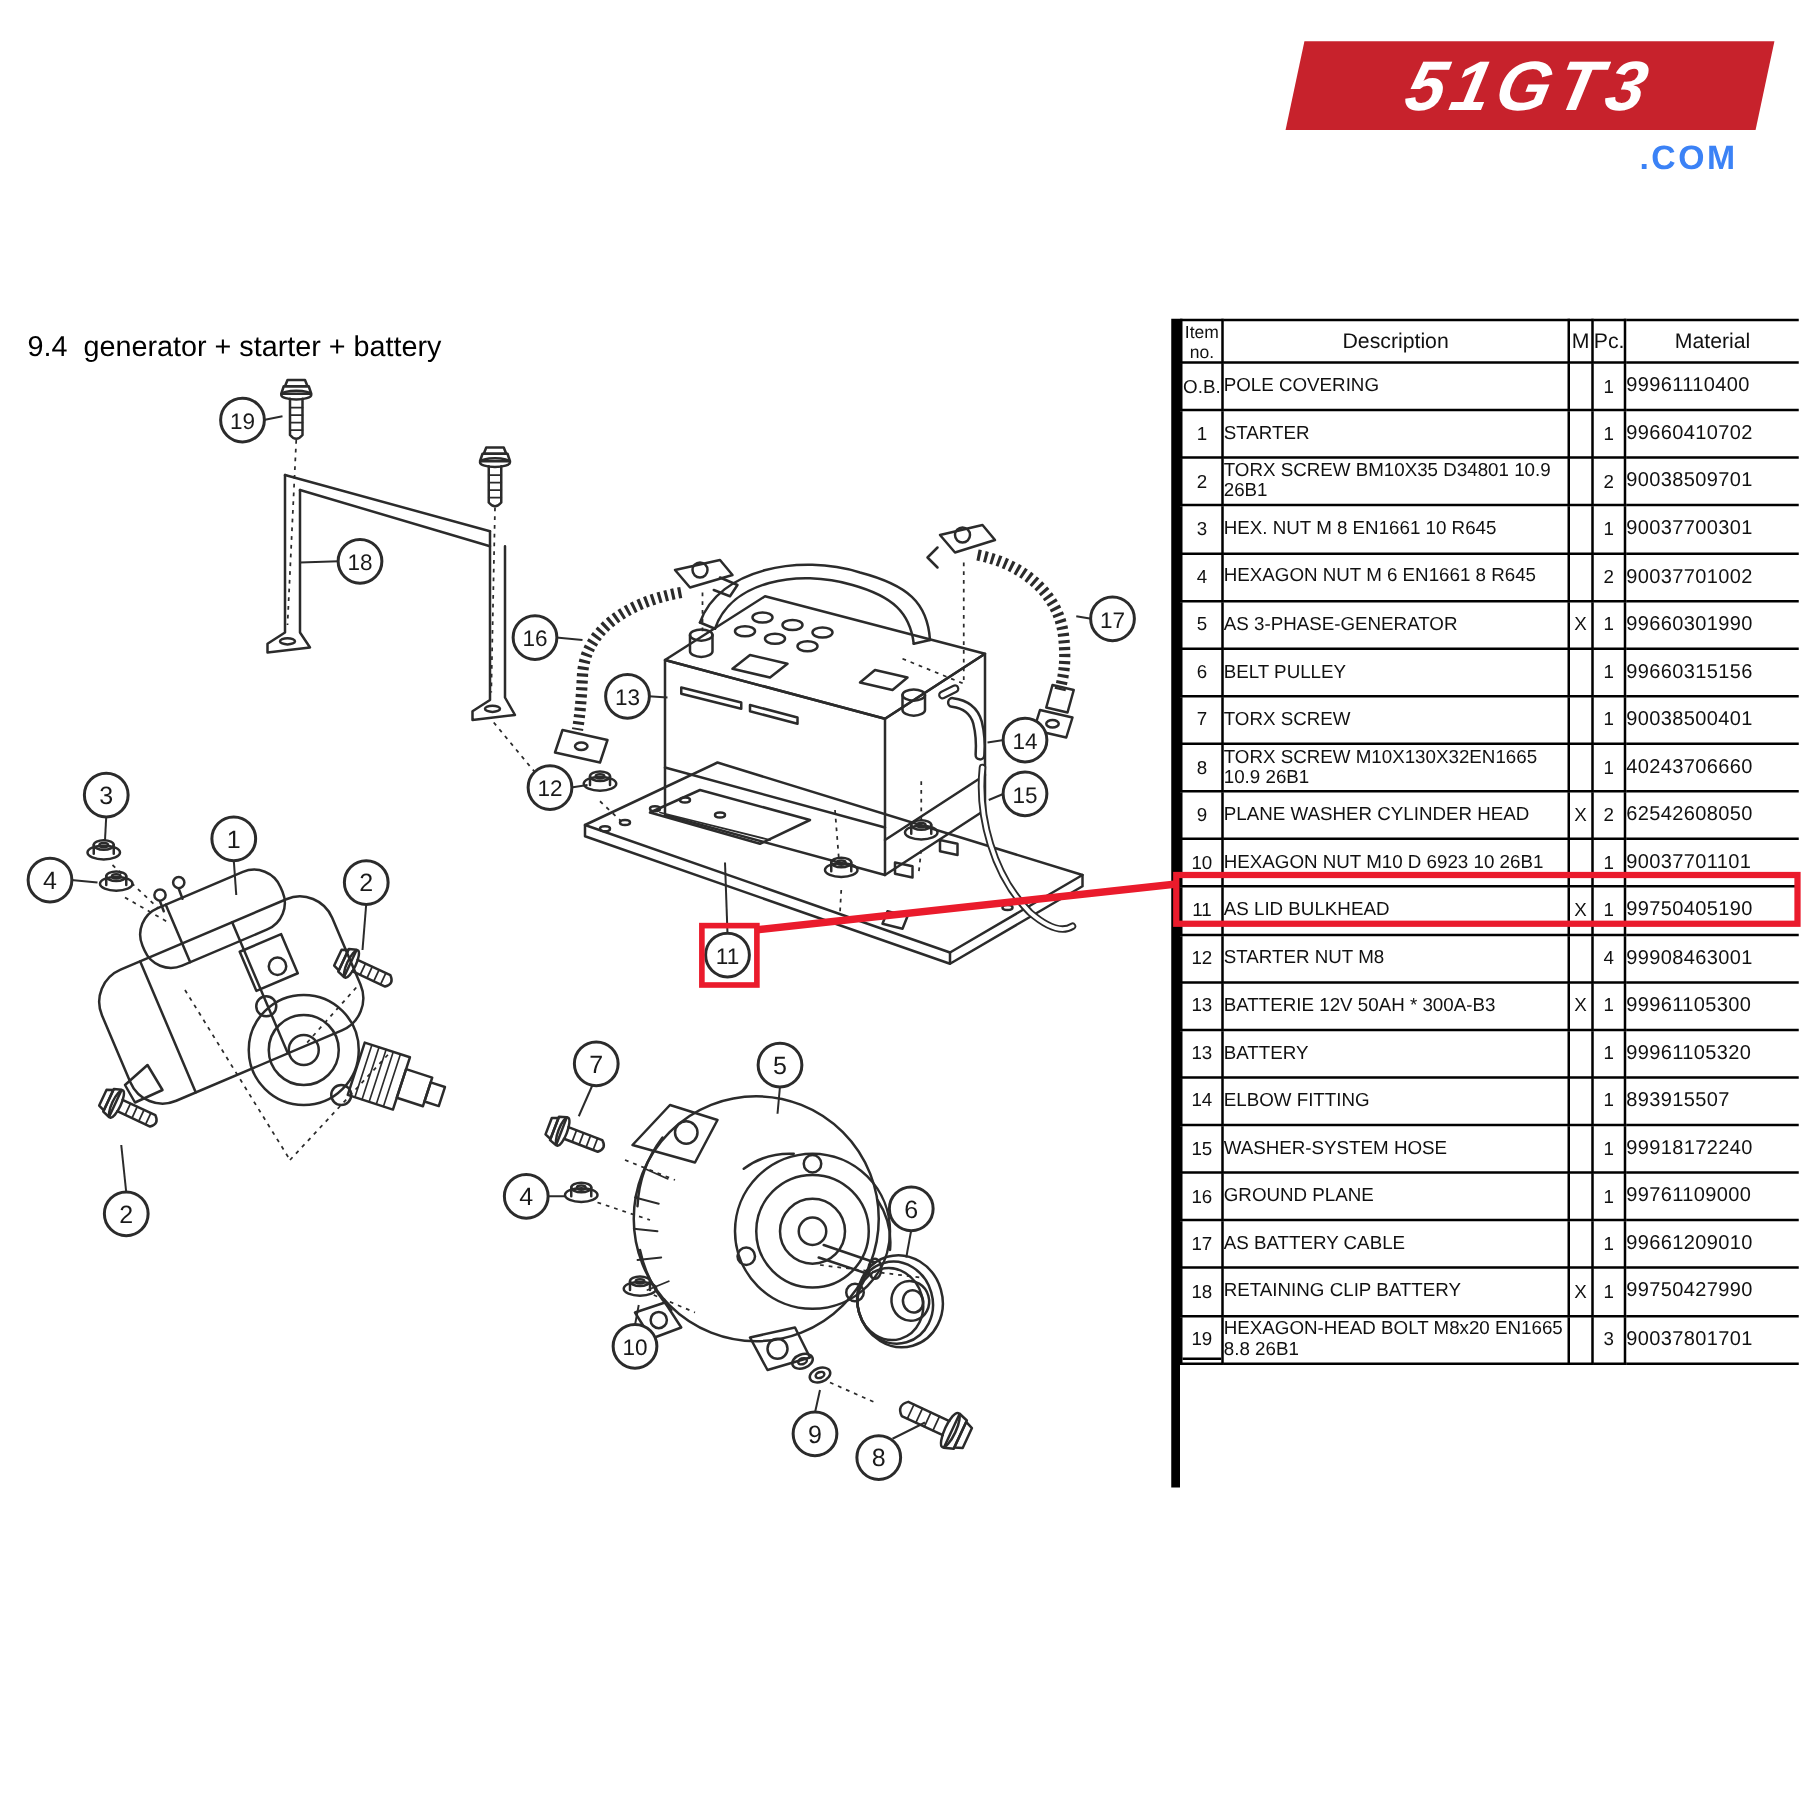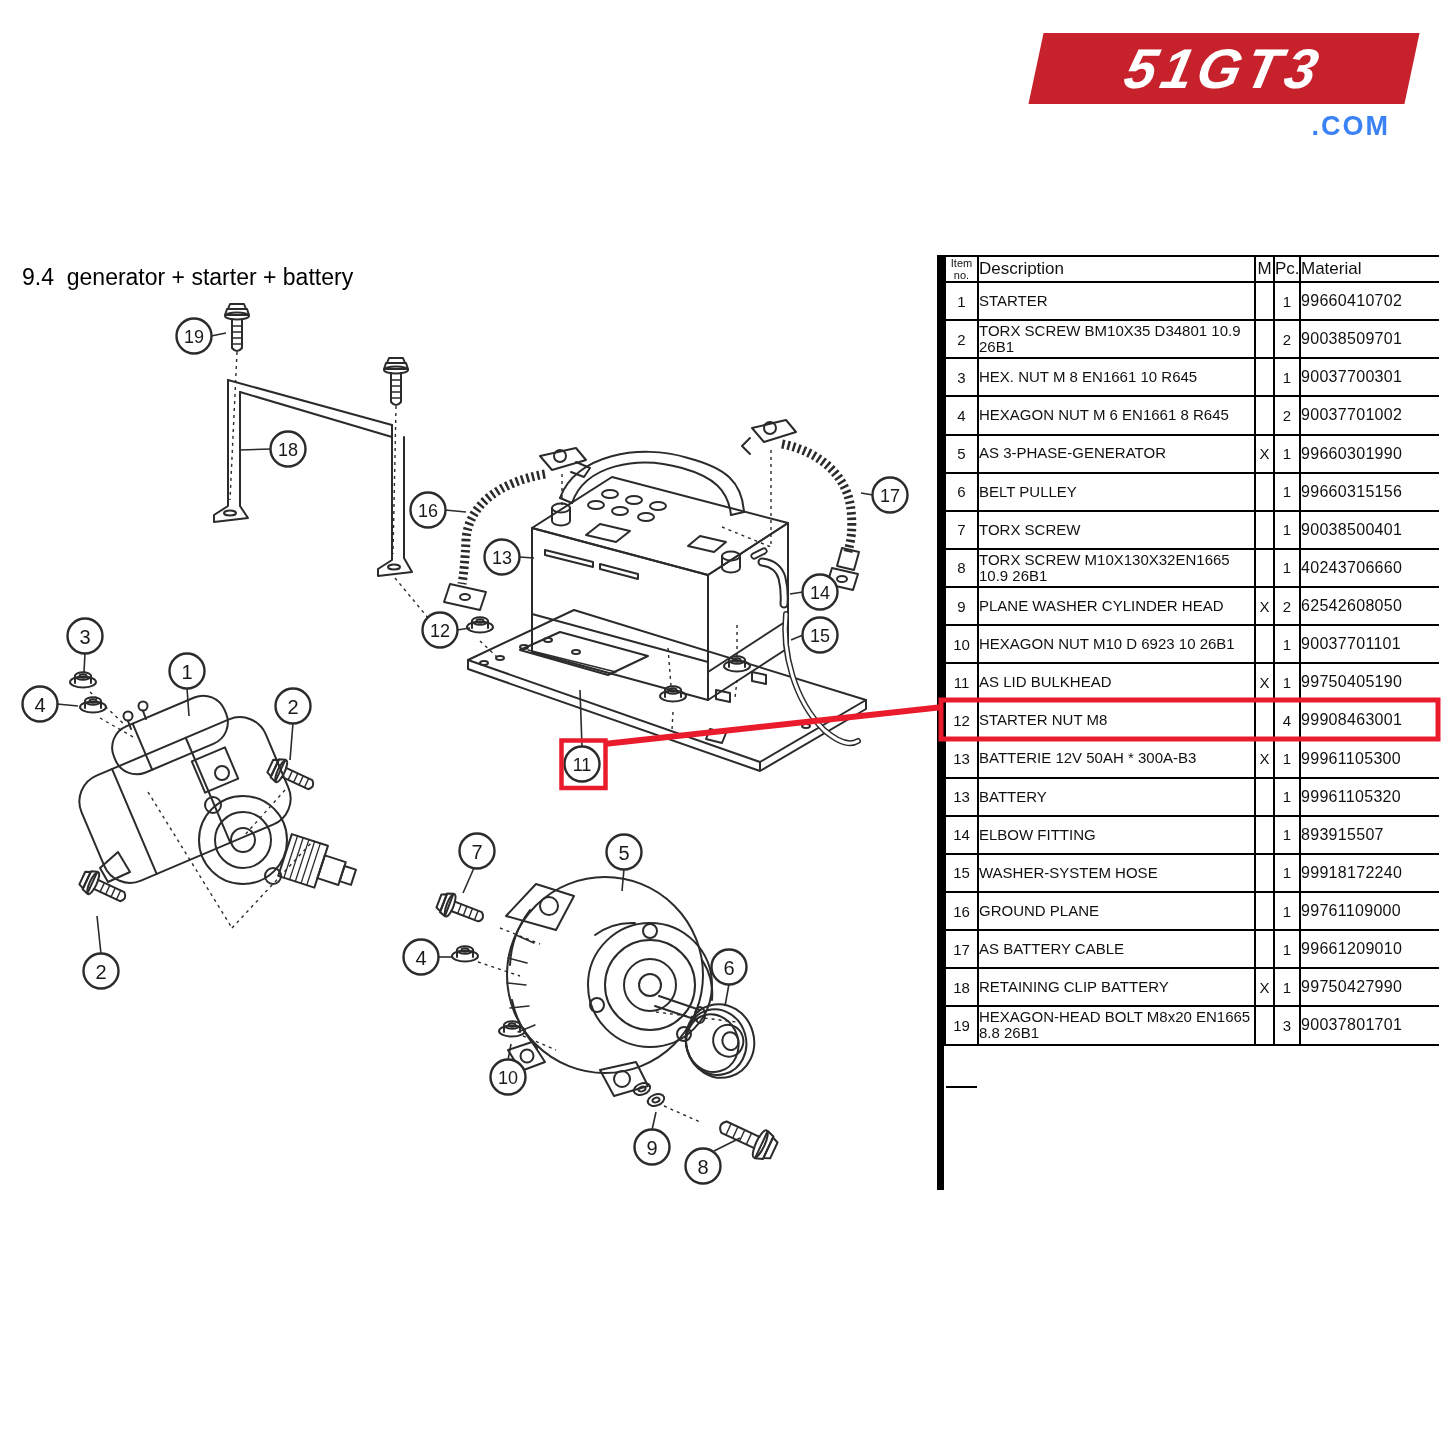--- a/index.html
+++ b/index.html
@@ -46,22 +46,22 @@
   table.parts col.c-m{width:19px;}
   table.parts col.c-pc{width:26px;}
   table.parts col.c-mat{width:139px;}
   table.parts th,table.parts td{
     border:2px solid #000;border-right:2px solid #000;
     padding:0;overflow:hidden;vertical-align:middle;background:transparent;
   }
   table.parts th:last-child,table.parts td:last-child{border-right:none;margin-left:48px;}
   table.parts thead tr{height:26px;}
   table.parts tbody tr{height:38.14px;}
-  th{font-weight:normal;text-align:left;}
-  th.item{font-size:11px;text-align:center;}
+  th{font-weight:normal;text-align:center;}
+  th.item{font-size:14px;text-align:center;}
   th.desc,th.mat{font-size:17px;padding-left:4px;}
   th.m,th.pc{font-size:17px;text-align:center;}
   td.item{font-size:15px;text-align:center;}
   td.desc{font-size:15px;line-height:1.08;padding-left:4px;padding-right:2px;}
   td.m{font-size:15px;text-align:center;}
   td.pc{font-size:15px;text-align:center;}
   td.mat{font-size:16px;padding-left:7px;letter-spacing:0.3px;}
   
   #overlay{position:absolute;left:0;top:0;width:1445px;height:1445px;z-index:3;pointer-events:none;}
 </style>
@@ -380,20 +380,27 @@
       <tr>
         <th class="item">Item no.</th>
         <th class="desc">Description</th>
         <th class="m">M</th>
         <th class="pc">Pc.</th>
         <th class="mat">Material</th>
       </tr>
     </thead>
     <tbody id="rows">
         <tr>
+          <td class="item">O.B.</td>
+          <td class="desc">POLE COVERING</td>
+          <td class="m"></td>
+          <td class="pc">1</td>
+          <td class="mat">99961110400</td>
+        </tr>
+        <tr>
           <td class="item">1</td>
           <td class="desc">STARTER</td>
           <td class="m"></td>
           <td class="pc">1</td>
           <td class="mat">99660410702</td>
         </tr>
         <tr>
           <td class="item">2</td>
           <td class="desc">TORX SCREW BM10X35 D34801 10.9 26B1</td>
           <td class="m"></td>

